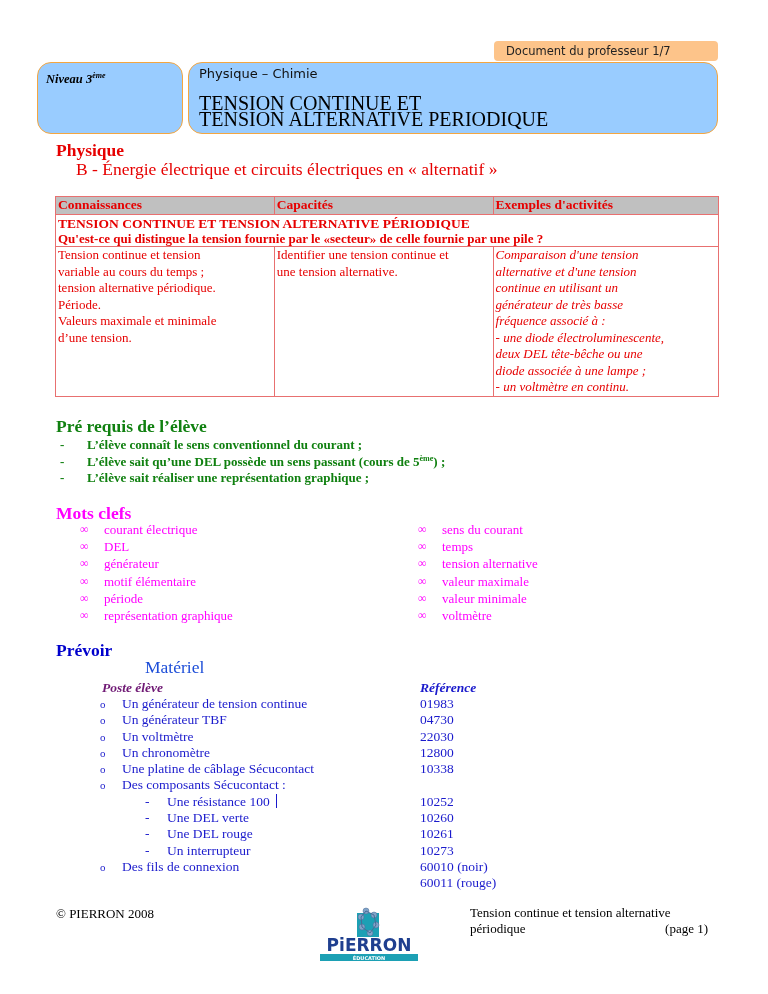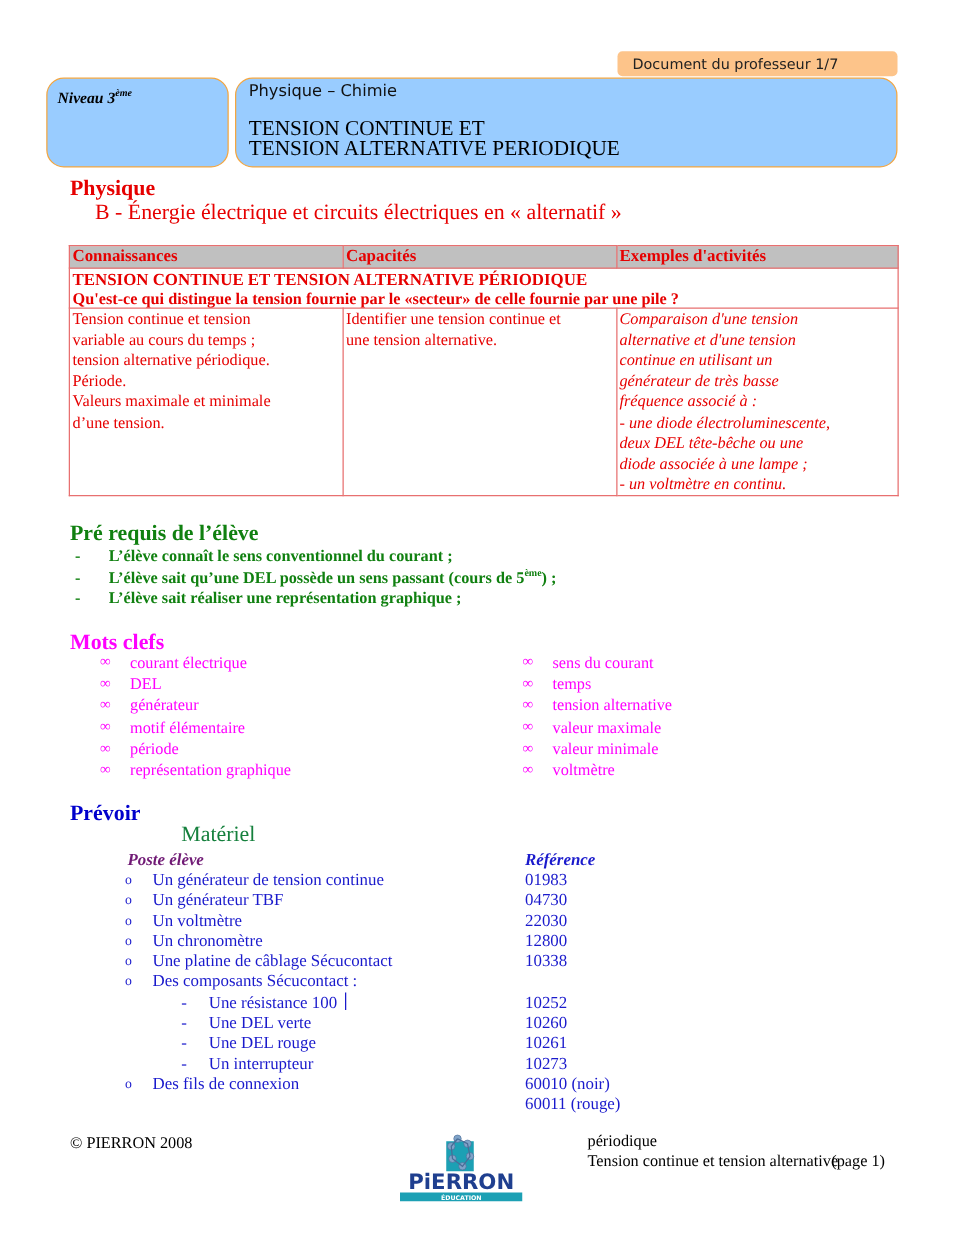--- a/index.html
+++ b/index.html
@@ -13,21 +13,21 @@
     padding: 3px 0 0 12px;
   }
   .box {
     position: absolute; background: #99ccff; border: 1.5px solid #f4a640; border-radius: 14px;
   }
   .box-level { left: 37px; top: 62px; width: 146px; height: 72px; padding: 6px 8px; font-style: italic; }
   .box-level .lvl { font-weight: bold; font-size: 12.5px; }
   .box-level sup { font-size: 8px; }
   .box-title { left: 188px; top: 62px; width: 530px; height: 72px; padding: 3px 10px; }
   .box-title .subj { font-family: "DejaVu Sans", sans-serif; font-size: 13px; color: #111; }
-  .box-title .ttl { font-size: 17px; line-height: 16px; margin-top: 14px; }
+  .box-title .ttl { font-size: 20px; line-height: 16px; margin-top: 14px; }
 
   .h-red { position: absolute; left: 56px; top: 140px; color: #e60000; font-weight: bold; font-size: 17.5px; }
   .prog-sub { position: absolute; left: 76px; top: 159px; color: #e60000; font-size: 17.5px; }
 
   table.prog {
     position: absolute; left: 55px; top: 196px; width: 664px;
     border-collapse: collapse; color: #e60000; font-size: 13px;
   }
   table.prog td, table.prog th { border: 1px solid #e87070; vertical-align: top; padding: 0 2px; text-align: left; }
   table.prog th { background: #c0c0c0; font-weight: bold; font-size: 13.5px; height: 18px; }
@@ -43,21 +43,21 @@
   ul.prereq sup { font-size: 8px; }
 
   .h-magenta { position: absolute; left: 56px; top: 503px; color: #ff00ff; font-weight: bold; font-size: 17.5px; }
   ul.kw { position: absolute; list-style: none; color: #ff00ff; font-size: 13px; top: 522px; }
   ul.kw li { height: 17.2px; display: flex; }
   ul.kw .sym { width: 24px; font-size: 12px; }
   .kw-left { left: 80px; }
   .kw-right { left: 418px; }
 
   .h-blue { position: absolute; left: 56px; top: 640px; color: #0000cc; font-weight: bold; font-size: 17.5px; }
-  .materiel { position: absolute; left: 145px; top: 657px; color: #15803d; font-size: 17.5px; }
+  .materiel { position: absolute; left: 145px; top: 657px; color: #1d4ed8; font-size: 17.5px; }
   .poste-h { position: absolute; left: 102px; top: 680px; color: #701a75; font-weight: bold; font-style: italic; font-size: 13.5px; }
   .ref-h { position: absolute; left: 420px; top: 680px; color: #1a1acc; font-weight: bold; font-style: italic; font-size: 13.5px; }
   .mat-list { position: absolute; left: 100px; top: 696px; width: 420px; color: #1a1acc; font-size: 13.5px; }
   .mat-row { display: flex; height: 16.3px; }
   .mat-row .bul { width: 22px; font-size: 11px; padding-top: 2px; }
   .mat-row .sub-bul { width: 22px; padding-left: 45px; box-sizing: content-box; }
   .mat-row .name { flex: 1; }
   .mat-row .ref { position: absolute; left: 320px; }
   .cursor-bar { display: inline-block; width: 1px; height: 14px; background: #1a1acc; margin-left: 6px; vertical-align: -2px; }
 
@@ -281,16 +281,16 @@
     <g stroke="#4a6c96" stroke-width="1" fill="none">
       <polyline points="46,6 54,10 56,20 50,28 42,22 41,12 46,6"></polyline>
     </g>
     <text x="49" y="46" text-anchor="middle" font-family="DejaVu Sans, sans-serif" font-weight="bold" font-size="17" fill="#1f3f8f">PiERRON</text>
     <rect x="0" y="49" width="98" height="7" fill="#1ca0b4"></rect>
     <text x="49" y="55" text-anchor="middle" font-family="DejaVu Sans, sans-serif" font-weight="bold" font-size="5" fill="#ffffff">ÉDUCATION</text>
   </svg>
 </div>
 
 <div class="foot-right">
+  <div>Tension continue et tension alternative</div>
   <div>périodique</div>
-  <div>Tension continue et tension alternative</div>
   <span class="pg">(page 1)</span>
 </div>
 
 </body></html>

